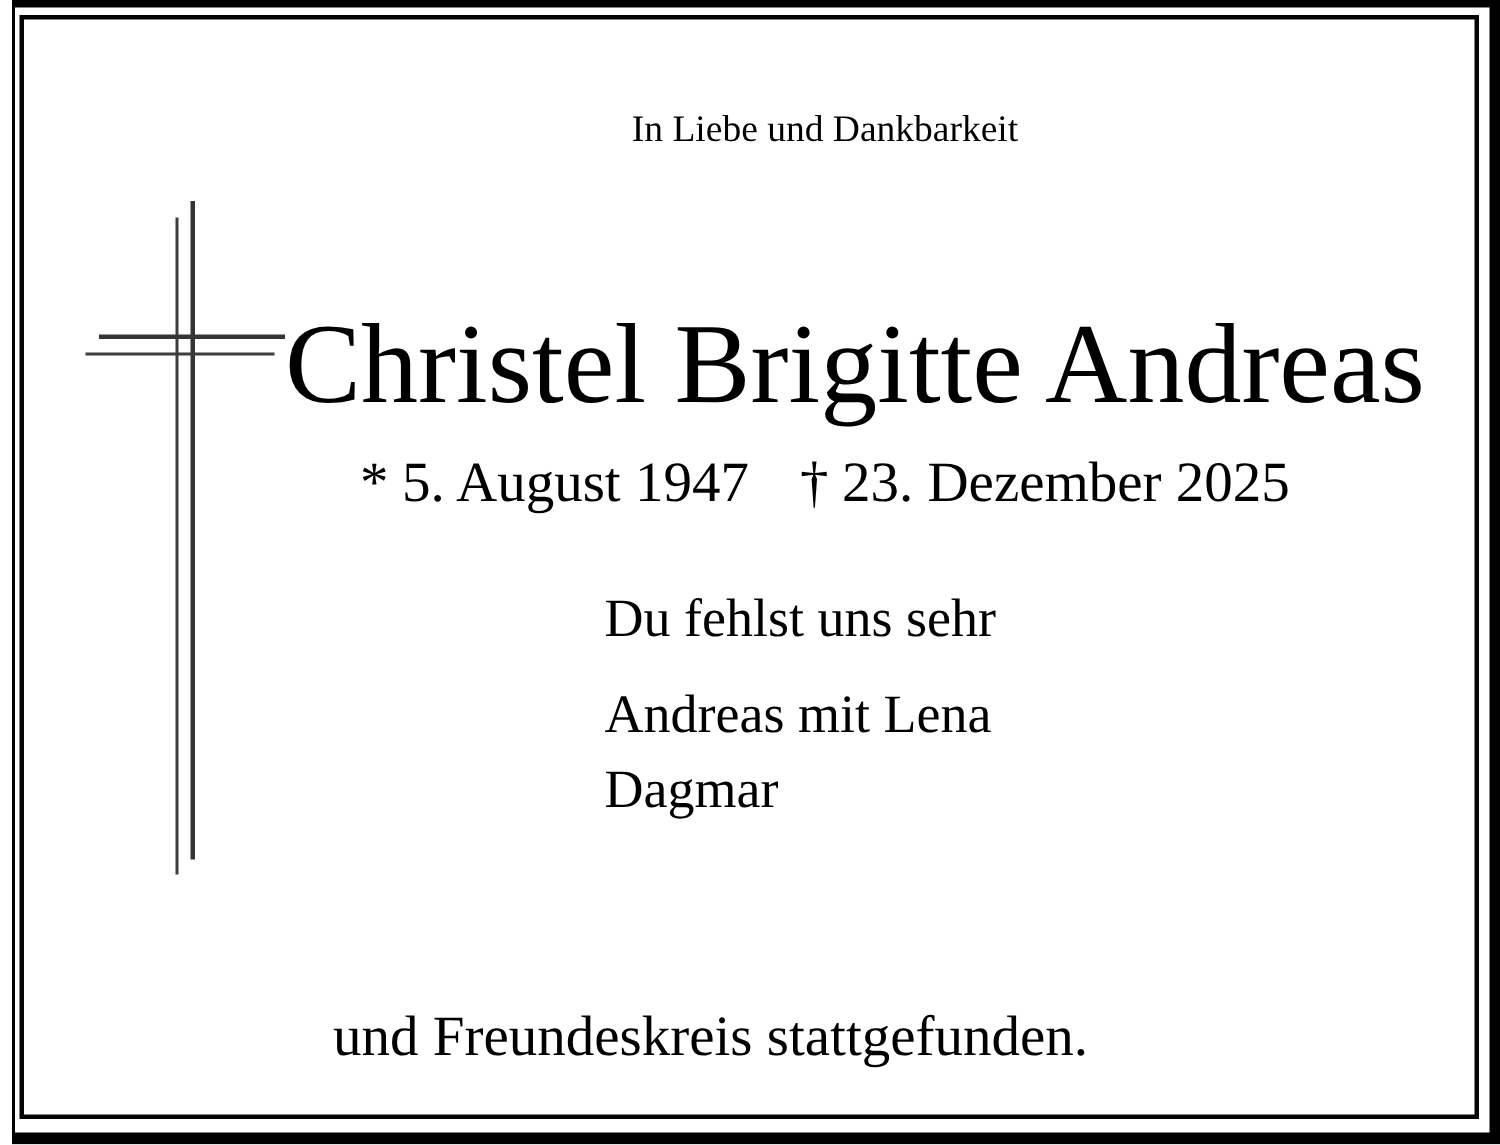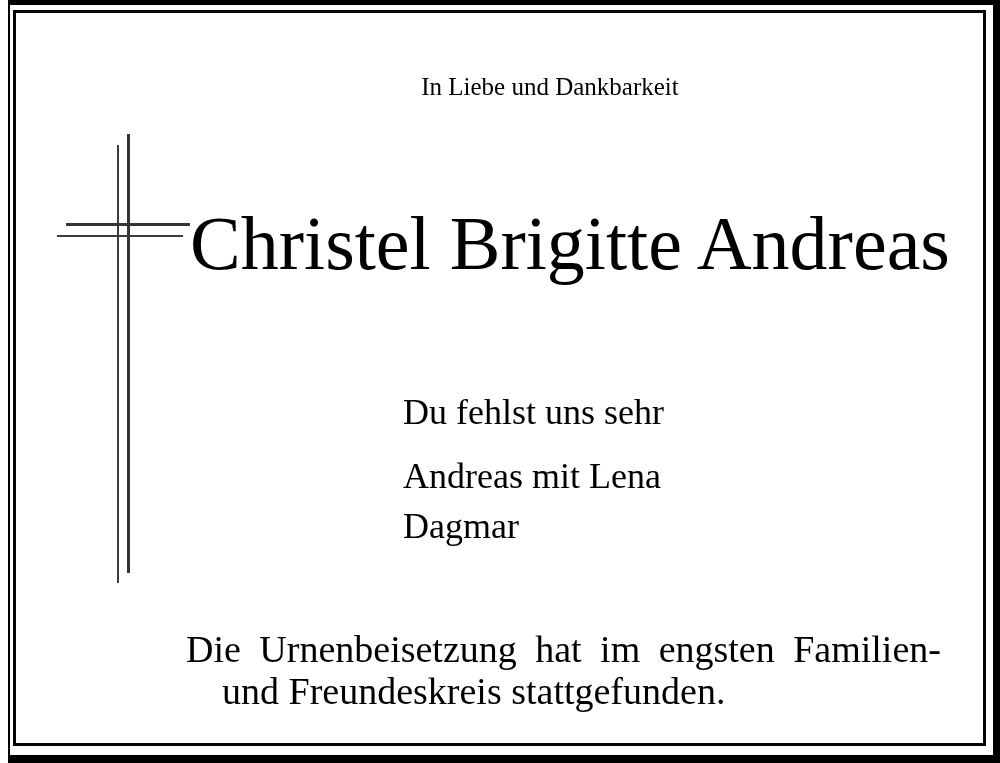--- a/index.html
+++ b/index.html
@@ -59,32 +59,27 @@
     <div class="line v2"></div>
     <div class="line h1"></div>
     <div class="line h2"></div>
   </div>
 
   <div class="t centered intro1">In Liebe und Dankbarkeit</div>
 
 
   <div class="t name">Christel Brigitte Andreas</div>
 
+  <div class="t centered dates">
+    <span class="birth-group"><span class="sym">*</span><span>5. August 1947</span></span><span class="death-group"><span class="sym">†</span><span>23. Dezember 2025</span></span>
+  </div>
 
   <div class="t farewell">Du fehlst uns sehr</div>
 
   <div class="t mourners">
     <div>Andreas mit Lena</div>
     <div>Dagmar</div>
   </div>
 
-  <div class="t note note1 justify-line">
-      <span>Die</span>
-      <span>Urnenbeisetzung</span>
-      <span>hat</span>
-      <span>im</span>
-      <span>engsten</span>
-      <span>Familien-</span>
-    </div>
 
   <div class="t note note2">und Freundeskreis stattgefunden.</div>
 
 </div>
 
 </body></html>

